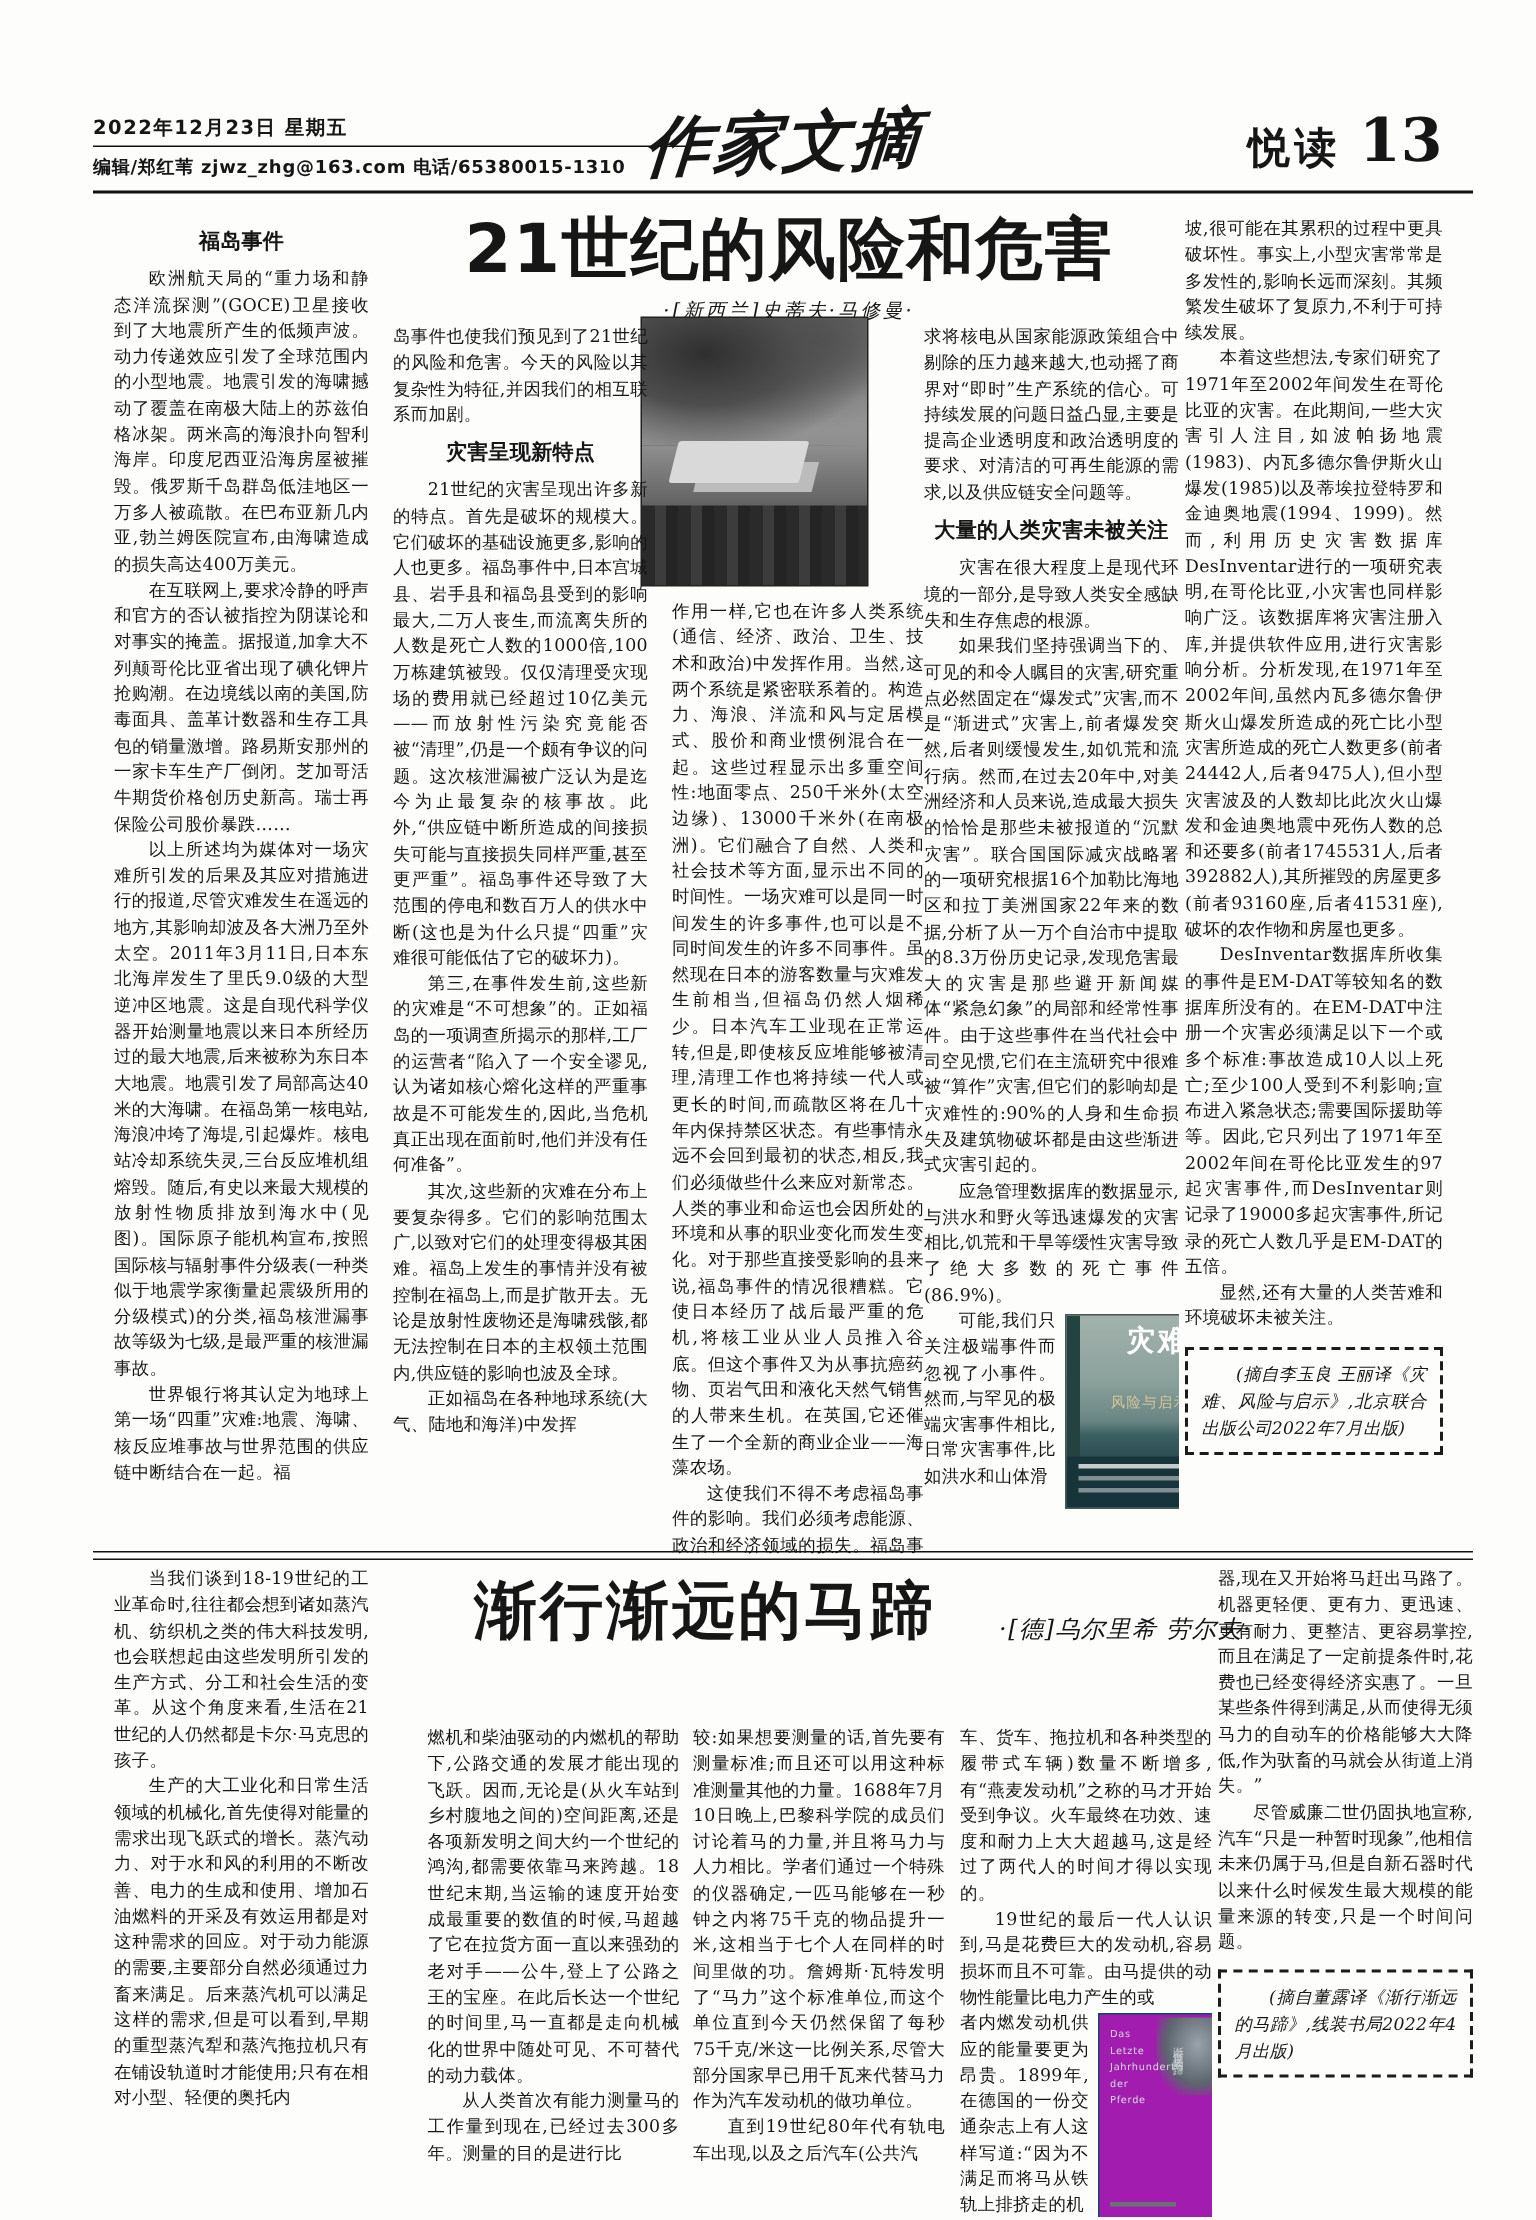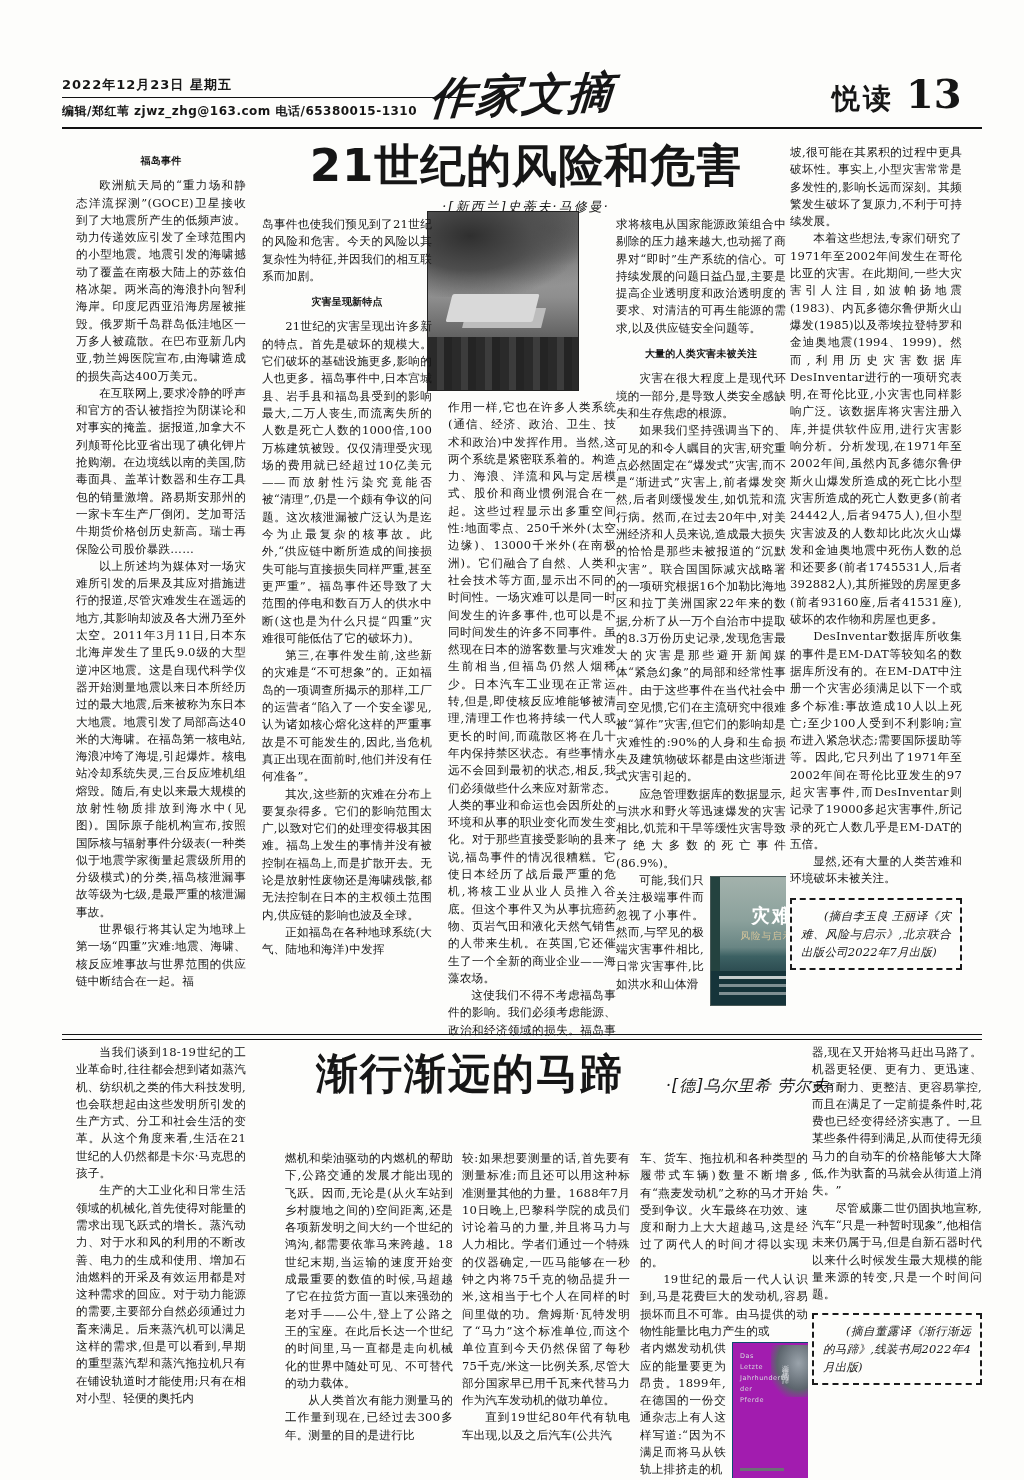--- a/index.html
+++ b/index.html
@@ -20,22 +20,22 @@
           font-family:"DejaVu Serif",serif;}
   .hdr-rule{position:absolute;left:62px;top:127px;width:920px;height:2px;background:#111;}
   
   .art{position:absolute;left:70px;width:912px;}
   #art1{top:140px;height:896px;}
   #art2{top:1042px;height:438px;}
   .tcol{position:absolute;text-align:justify;font-size:11.6px;line-height:17.3px;
         letter-spacing:.2px;overflow:hidden;}
   .para{margin:0;text-indent:2em;}
   .para.cont{text-indent:0;}
-  .subhead{font-family:Liberation Mono, monospace;font-weight:bold;
-           text-align:center;font-size:10px;margin:9px 0 7px;text-indent:0;}
+  .subhead{font-family:Liberation Serif, serif;font-weight:bold;
+           text-align:center;font-size:14px;margin:9px 0 7px;text-indent:0;}
   .cap-box{border:2px dashed #1c1c1c;padding:7px 9px;margin-top:10px;font-size:11.5px;
            line-height:18px;font-style:italic;text-indent:2em;}
   
   #a1c1{left:6px;top:4px;width:170px;height:888px;}
   #a1c2{left:192px;top:76px;width:170px;height:816px;}
   #a1c3{left:378px;top:259px;width:168px;height:638px;}
   #a1c4{left:546px;top:76px;width:170px;height:816px;}
   #a1c5{left:720px;top:4px;width:172px;height:888px;}
   .headline1{position:absolute;left:180px;top:-4px;width:552px;text-align:center;
              font-size:45px;font-weight:900;letter-spacing:1px;
@@ -51,21 +51,21 @@
                        radial-gradient(ellipse at 78% 18%,#565656 0%,rgba(110,110,110,0) 60%);}
   .ph-boat{position:absolute;left:14%;top:46%;width:58%;height:16%;background:#d9d9d9;
            transform:skewX(-14deg);border-radius:2px;box-shadow:14px 10px 0 -4px #bcbcbc;}
   .ph-debris{position:absolute;left:0;bottom:0;width:100%;height:30%;
              background:repeating-linear-gradient(90deg,#2a2a2a 0 9px,#3c3c3c 9px 16px,#242424 16px 24px);}
   
   .bookfloat{float:right;position:relative;overflow:hidden;}
   #book1{width:88px;height:128px;margin:4px -14px 3px 6px;
          background:linear-gradient(180deg,#a3b2ac 0%,#8ba19c 34%,#50747675 55%,#3c6163 62%,#27454b 78%,#1d373d 100%);
          background-color:#7e948f;border:1px solid #4a5a58;}
-  .b1-title{position:absolute;right:6px;top:30px;font-size:19px;font-weight:bold;color:#fff;
+  .b1-title{position:absolute;right:6px;top:9px;font-size:19px;font-weight:bold;color:#fff;
             font-family:"DejaVu Sans",sans-serif;letter-spacing:2px;}
   .b1-sub{position:absolute;right:6px;top:50px;font-size:9.5px;color:#d8c69b;
           font-family:"DejaVu Sans",sans-serif;letter-spacing:1px;}
   .b1-band{position:absolute;left:0;bottom:0;width:100%;height:34px;background:#16343a;}
   .b1-band i{display:block;height:3px;background:rgba(255,255,255,.75);margin:5px 8px 0;}
   .b1-band i+i{background:rgba(255,255,255,.45);}
   .b1-spine{position:absolute;left:0;top:0;width:9px;height:100%;background:#24423f;}
   
   #book2{width:86px;height:136px;margin:2px -12px 3px 6px;background:#a21caf;border:1px solid #0c4a6e;}
   .b2-horse{position:absolute;right:2px;top:2px;width:46px;height:52px;

